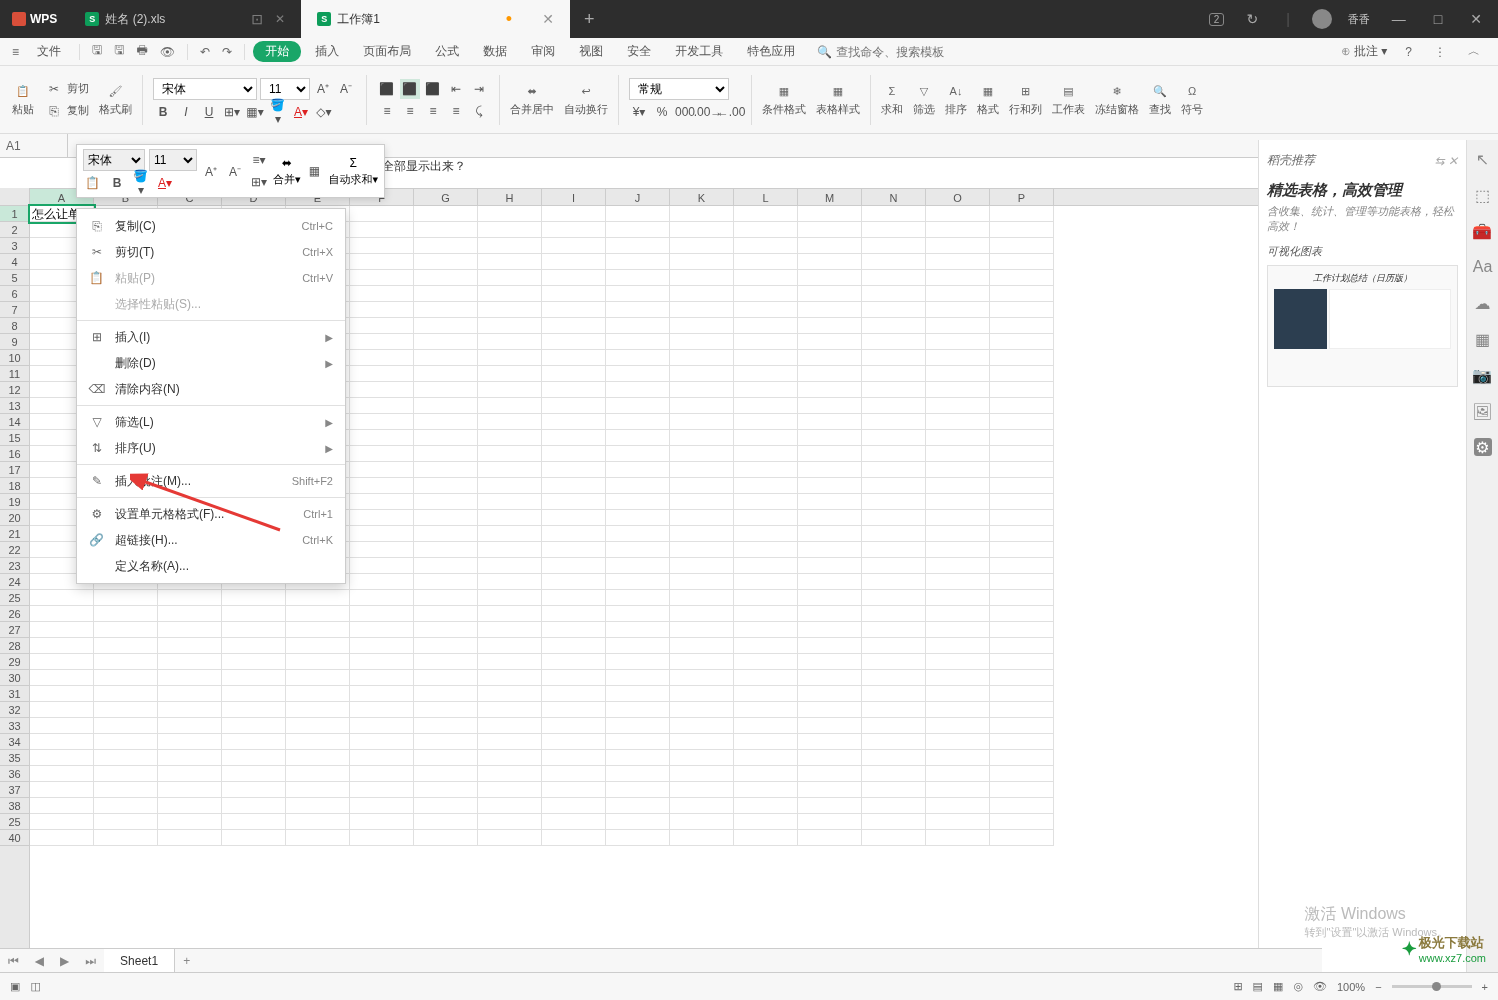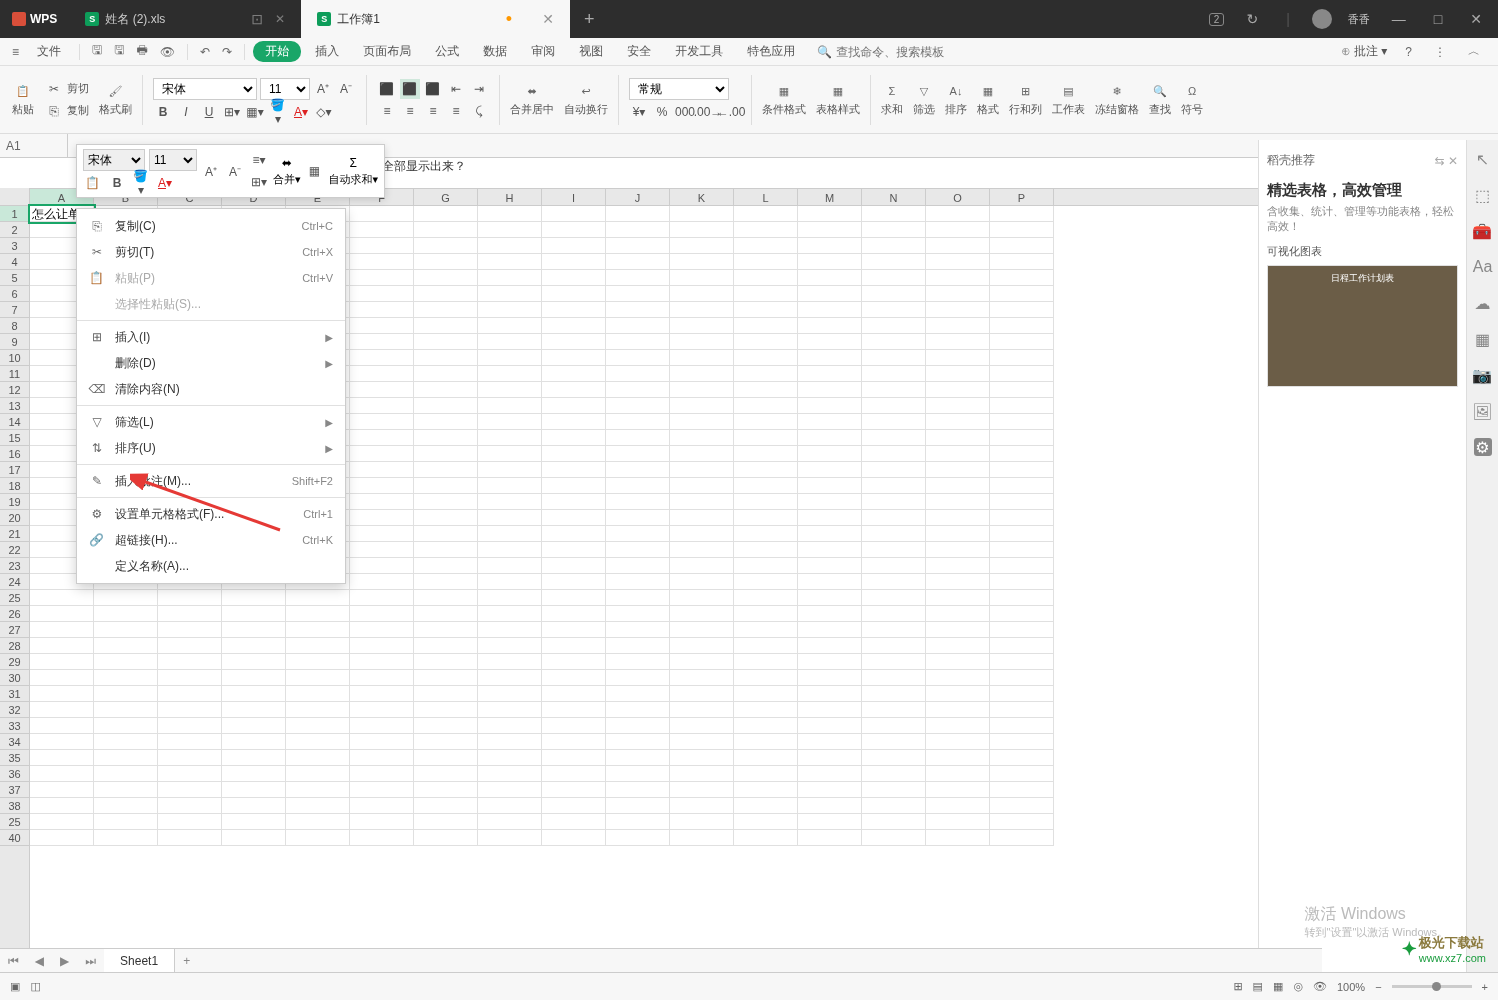--- a/index.html
+++ b/index.html
@@ -71,21 +71,21 @@
 .ctx-icon { width: 16px; display: flex; justify-content: center; color: #666; }
 .ctx-label { flex: 1; }
 .ctx-shortcut { color: #888; font-size: 11px; }
 .ctx-arrow { color: #888; font-size: 10px; }
 .ctx-sep { height: 1px; background: #e0e0e0; margin: 3px 0; }
 
 
 .red-arrow { position: absolute; z-index: 200; pointer-events: none; }
 
 
-.right-panel { position: absolute; right: 32px; top: 140px; width: 208px; bottom: 28px; background: #fff; border-left: 1px solid #ddd; padding: 8px; overflow:hidden;}
+.right-panel { position: absolute; right: 32px; top: 140px; width: 208px; bottom: 28px; background: #fff; border-left: 1px solid #ddd; padding: 8px; overflow:hidden;font-style:italic;}
 .rp-title { font-size: 12px; color: #666; padding: 4px 0; display:flex; justify-content:space-between; align-items:center;}
 .rp-headline { font-size: 15px; font-weight: bold; color: #333; margin: 8px 0 4px; }
 .rp-sub { font-size: 11px; color: #888; margin-bottom: 10px; }
 .rp-tags { display:flex; flex-wrap:wrap; gap:6px; margin-bottom:10px;}
 .rp-tag { font-size: 11px; padding: 4px 10px; background: #f0f0f0; border-radius: 2px; color: #555; cursor:pointer;}
 .rp-tag.search { background:#fff; border:1px solid #ddd; color:#aaa;}
 .rp-template { width: 100%; height: 122px; border: 1px solid #e0e0e0; margin-bottom: 10px; background:#f9f9f9; position:relative; padding:6px; font-size:9px;}
 .rp-template.active { border: 2px solid #ff9800; }
 .tmpl-title { text-align:center; font-size:9px; color:#333; margin-bottom:4px;}
 
@@ -1139,22 +1139,26 @@
 </svg>
 
 <div class="right-panel">
   <div class="rp-title">
       <span>稻壳推荐</span>
     <span><span style="color:#aaa;">⇆</span> <span style="color:#aaa;">✕</span></span>
   </div>
   <div class="rp-headline">精选表格，高效管理</div>
   <div class="rp-sub">含收集、统计、管理等功能表格，轻松高效！</div>
   <div style="font-size:11px;color:#555;margin-bottom:6px;">可视化图表</div>
-  <div class="rp-template" style="background:#6b5d47;">
-    <div class="tmpl-title" style="color:#fff;">日程工作计划表</div>
+  <div class="rp-template">
+    <div class="tmpl-title">工作计划总结（日历版）</div>
+    <div style="display:flex;gap:2px;">
+        <div style="width:30%;background:#2c3e50;height:60px;"></div>
+        <div style="flex:1;background:#fff;border:1px solid #eee;height:60px;"></div>
+      </div>
   </div>
 </div>
 
 <div class="icon-rail">
   <div class="rail-icon">↖</div>
   <div class="rail-icon">⬚</div>
   <div class="rail-icon">🧰</div>
   <div class="rail-icon">Aa</div>
   <div class="rail-icon">☁</div>
   <div class="rail-icon">▦</div>

